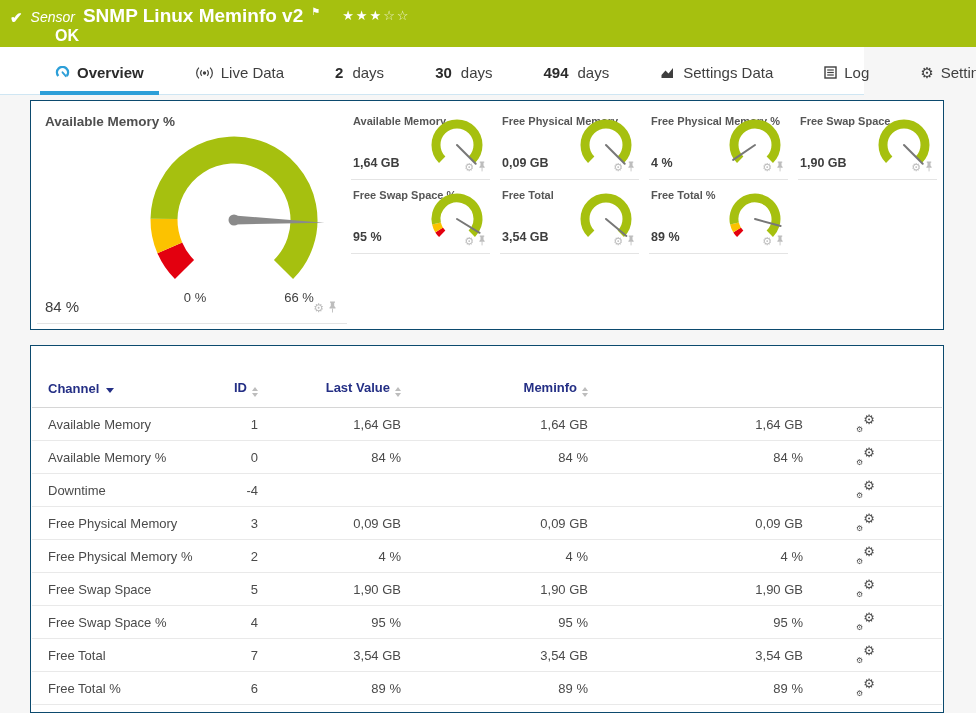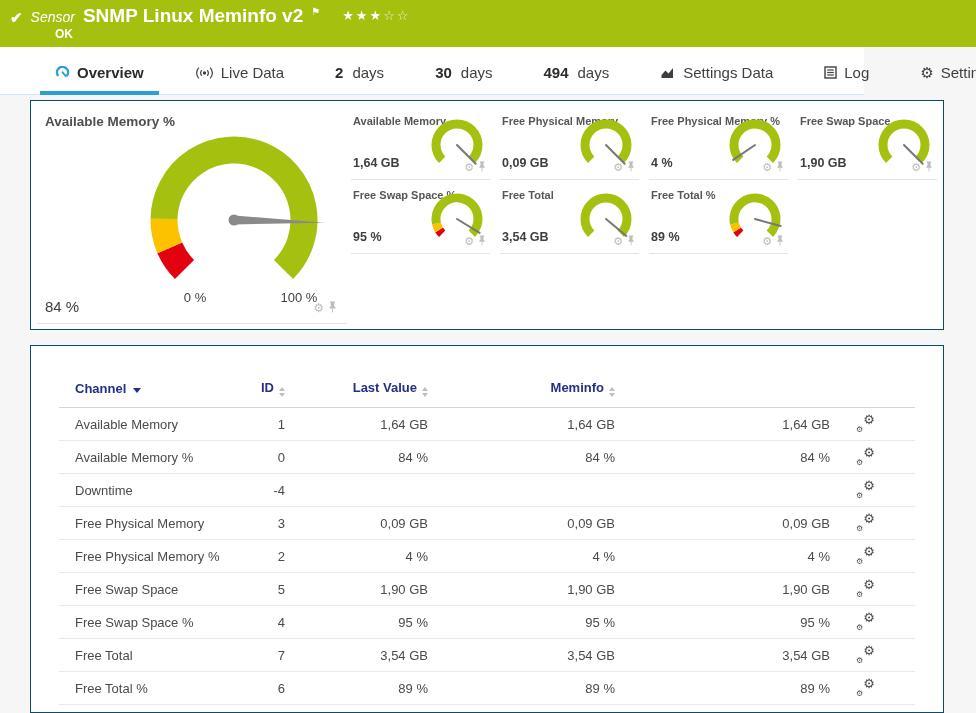--- a/index.html
+++ b/index.html
@@ -12,34 +12,34 @@
     color:#4a4a4a;
   }
   
   .topbar { position:absolute; top:0; left:0; width:976px; height:47px; background:#a6c00f; color:#fff; }
   .topbar-line { position:absolute; top:5px; left:10px; display:flex; align-items:baseline; gap:8px; }
   .check-ic { font-size:15px; font-weight:bold; position:relative; top:1px; }
   .kind { font-style:italic; font-size:14px; }
   .sensor-title { font-size:19px; font-weight:bold; }
   .flag-ic { font-size:10px; position:relative; top:-7px; }
   .stars { font-size:13px; letter-spacing:2px; margin-left:14px; position:relative; top:-2px; }
-  .status-ok { position:absolute; top:27px; left:55px; font-size:12px; font-weight:bold; }
+  .status-ok { position:absolute; top:27px; left:55px; font-size:16px; font-weight:bold; }
   
   .tabstrip { position:absolute; top:47px; left:0; width:864px; height:48px; background:#fff;
               border-bottom:1px solid #cfe6f3; display:flex; align-items:flex-end; padding-left:40px; }
   .tab { position:relative; display:flex; align-items:center; gap:7px; padding:8px 15px 13px;
          font-size:15px; color:#3f3f3f; cursor:pointer; white-space:nowrap; margin-right:21px; }
   .tab.active { font-weight:bold; color:#2b2b2b; }
   .tab.active::after { content:""; position:absolute; left:0; right:0; bottom:-1px; height:4px; background:#2d9fd8; }
   .tab-icon { display:inline-flex; align-items:center; line-height:0; color:#3f3f3f; }
   .tab-num { font-weight:bold; color:#2b2b2b; margin-right:2px; }
   
   .panel { position:absolute; background:#fff; border:1px solid #0c4a6e; }
   #gauges-panel { top:100px; left:30px; width:914px; height:230px; display:flex; padding:5px 6px; }
-  #table-panel  { top:345px; left:30px; width:914px; height:368px; padding:0 28px; overflow:hidden; }
+  #table-panel  { top:345px; left:30px; width:914px; height:368px; padding:0 1px; overflow:hidden; }
   
   .big-tile { position:relative; width:310px; height:218px; border-bottom:1px solid #e4e4e4; flex:none; }
   .big-title { position:absolute; top:8px; left:8px; font-size:13.5px; font-weight:bold; color:#4f4f4f; }
   .big-svg { position:absolute; left:102px; top:22px; }
   .scale-min { position:absolute; left:138px; top:184px; width:40px; text-align:center; font-size:13px; color:#3f3f3f; }
   .scale-max { position:absolute; left:232px; top:184px; width:60px; text-align:center; font-size:13px; color:#3f3f3f; }
   .big-value { position:absolute; left:8px; top:192px; font-size:15px; color:#3e3e3e; }
   .tile-icons { position:absolute; display:flex; align-items:center; gap:4px; color:#bdbdbd; cursor:pointer; }
   .big-tile .tile-icons { right:10px; bottom:6px; }
   .gear-glyph { font-size:12px; line-height:1; }
@@ -148,21 +148,21 @@
   <div class="big-tile">
     <div class="big-title">Available Memory %</div>
     <div class="big-svg" id="main-gauge-svg"><svg width="190" height="182" viewBox="0 0 190 182">
           <path d="M 45.5 141.5 A 70 70 0 0 1 30.8 119.8" fill="none" stroke="#e3000f" stroke-width="27"></path>
           <path d="M 30.8 119.8 A 70 70 0 0 1 25.0 90.9" fill="none" stroke="#fcc200" stroke-width="27"></path>
           <path d="M 25.0 90.9 A 70 70 0 1 1 144.5 141.5" fill="none" stroke="#a6c00f" stroke-width="27"></path>
           <polygon points="185.5,94.8 94.9,96.5 95.1,87.5" fill="#8a8a8a"></polygon>
           <circle cx="95" cy="92" r="5.5" fill="#8a8a8a"></circle>
         </svg></div>
     <div class="scale-min">0 %</div>
-    <div class="scale-max">100 %</div>
+    <div class="scale-max">66 %</div>
     <div class="big-value">84 %</div>
     <div class="tile-icons">
       <span class="gear-glyph">⚙</span>
       <span><svg width="9" height="12" viewBox="0 0 9 12">
             <path d="M2 0.5 H7 V1.8 H6.2 V5 L7.5 6.5 V7.5 H1.5 V6.5 L2.8 5 V1.8 H2 Z" fill="currentColor"></path>
             <rect x="4.1" y="7.5" width="0.9" height="4" fill="currentColor"></rect>
           </svg></span>
     </div>
   </div>
   <div class="mini-grid" id="mini-grid">

